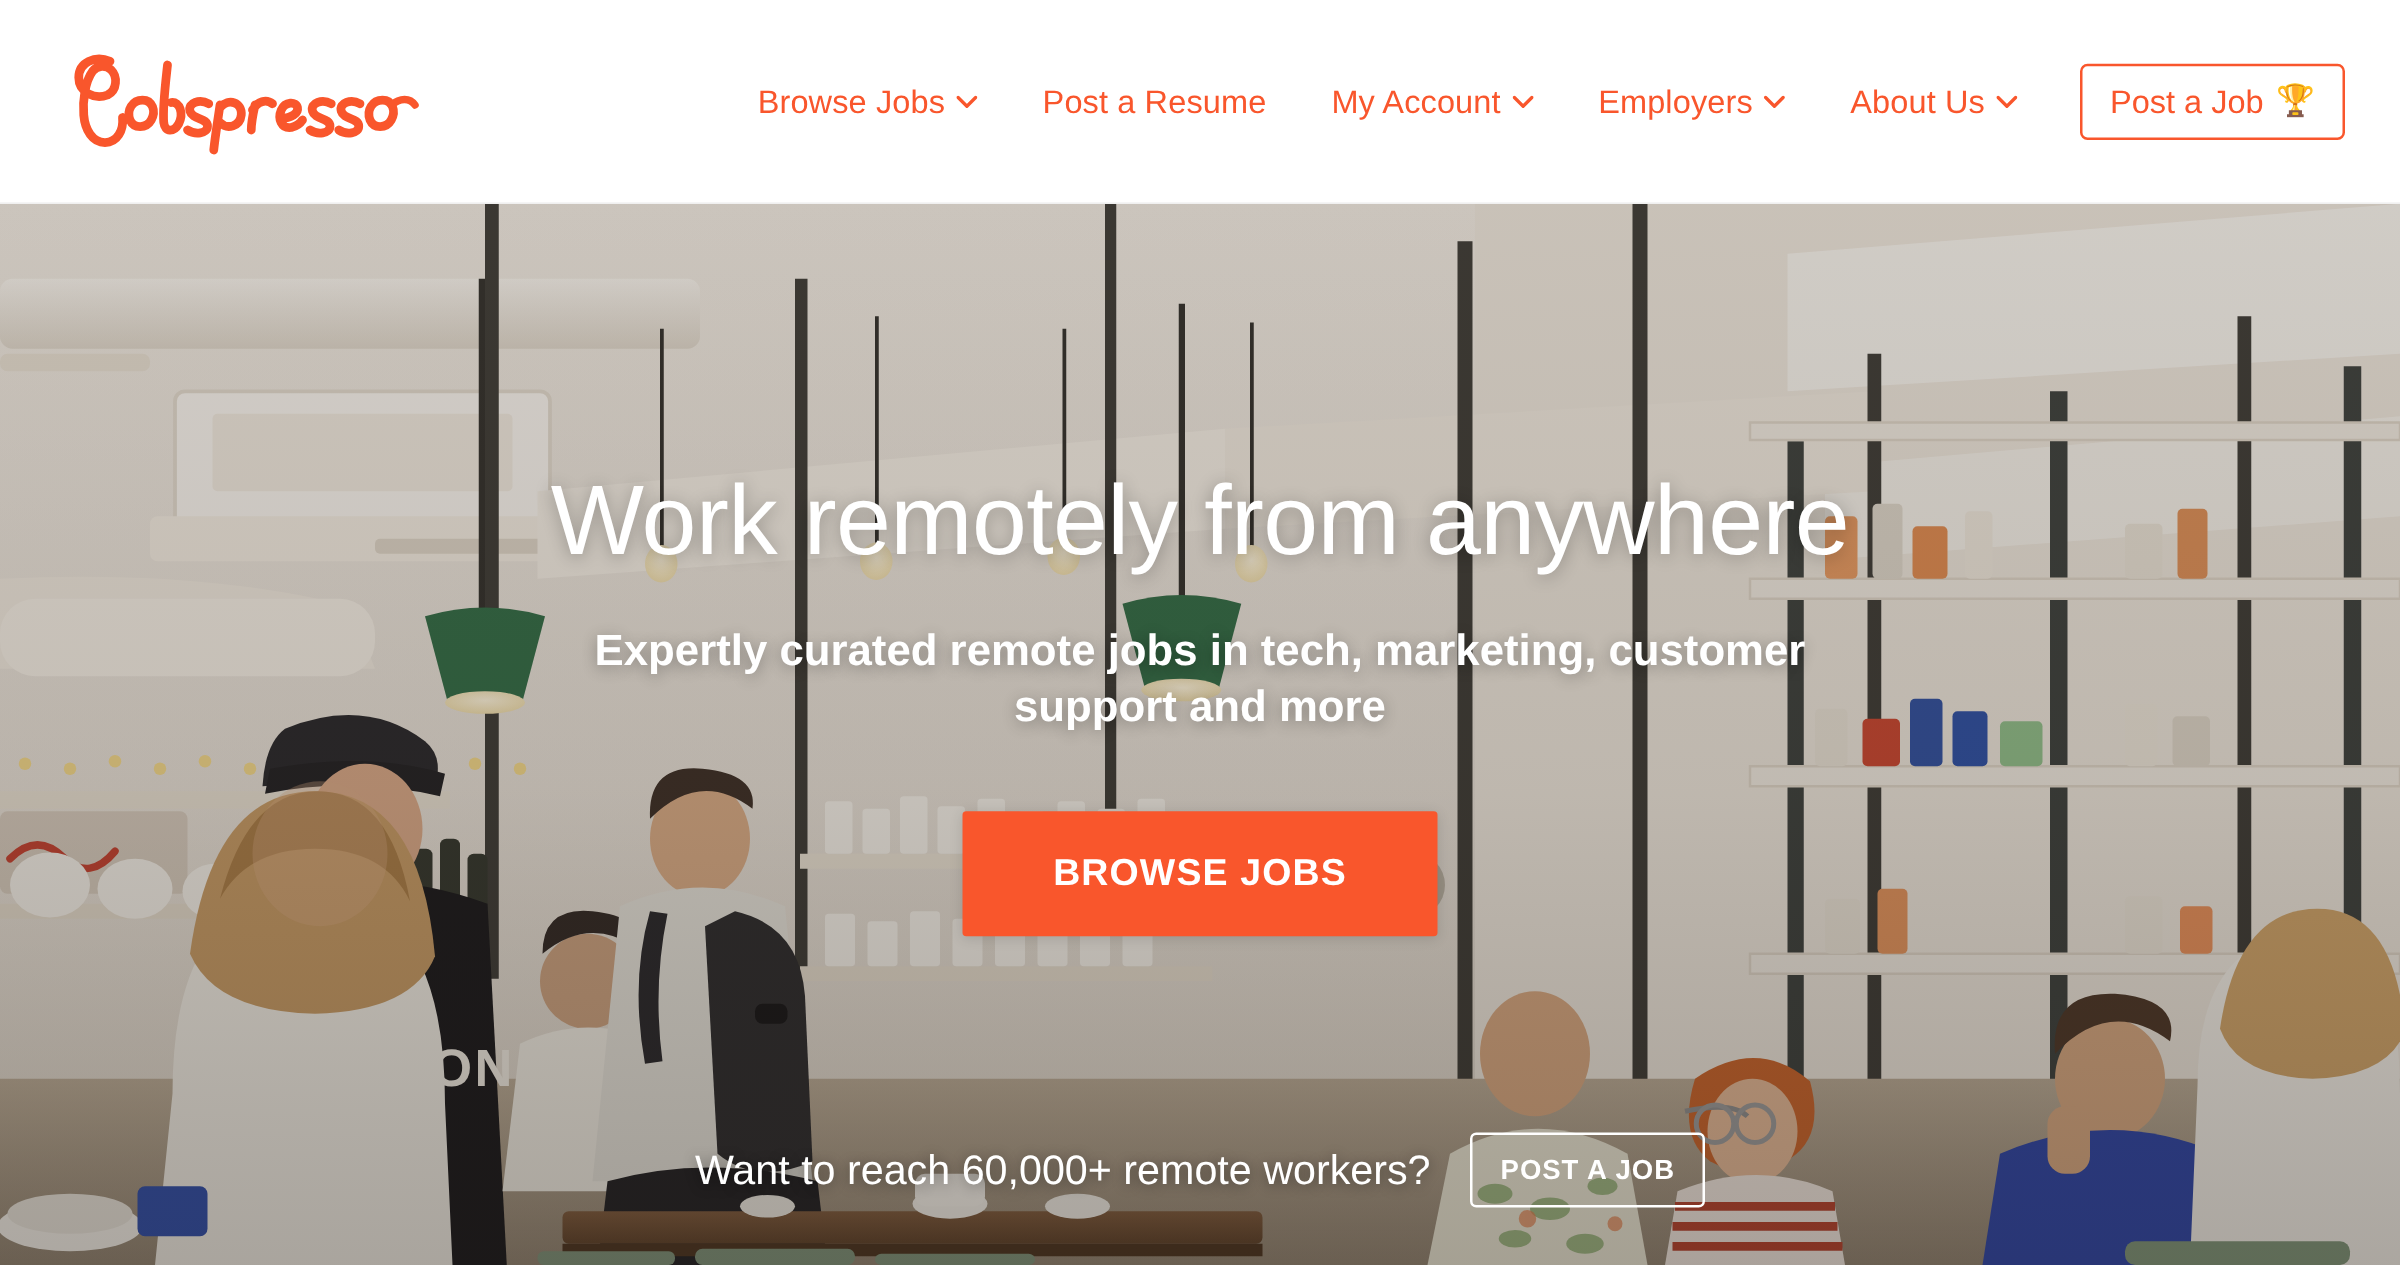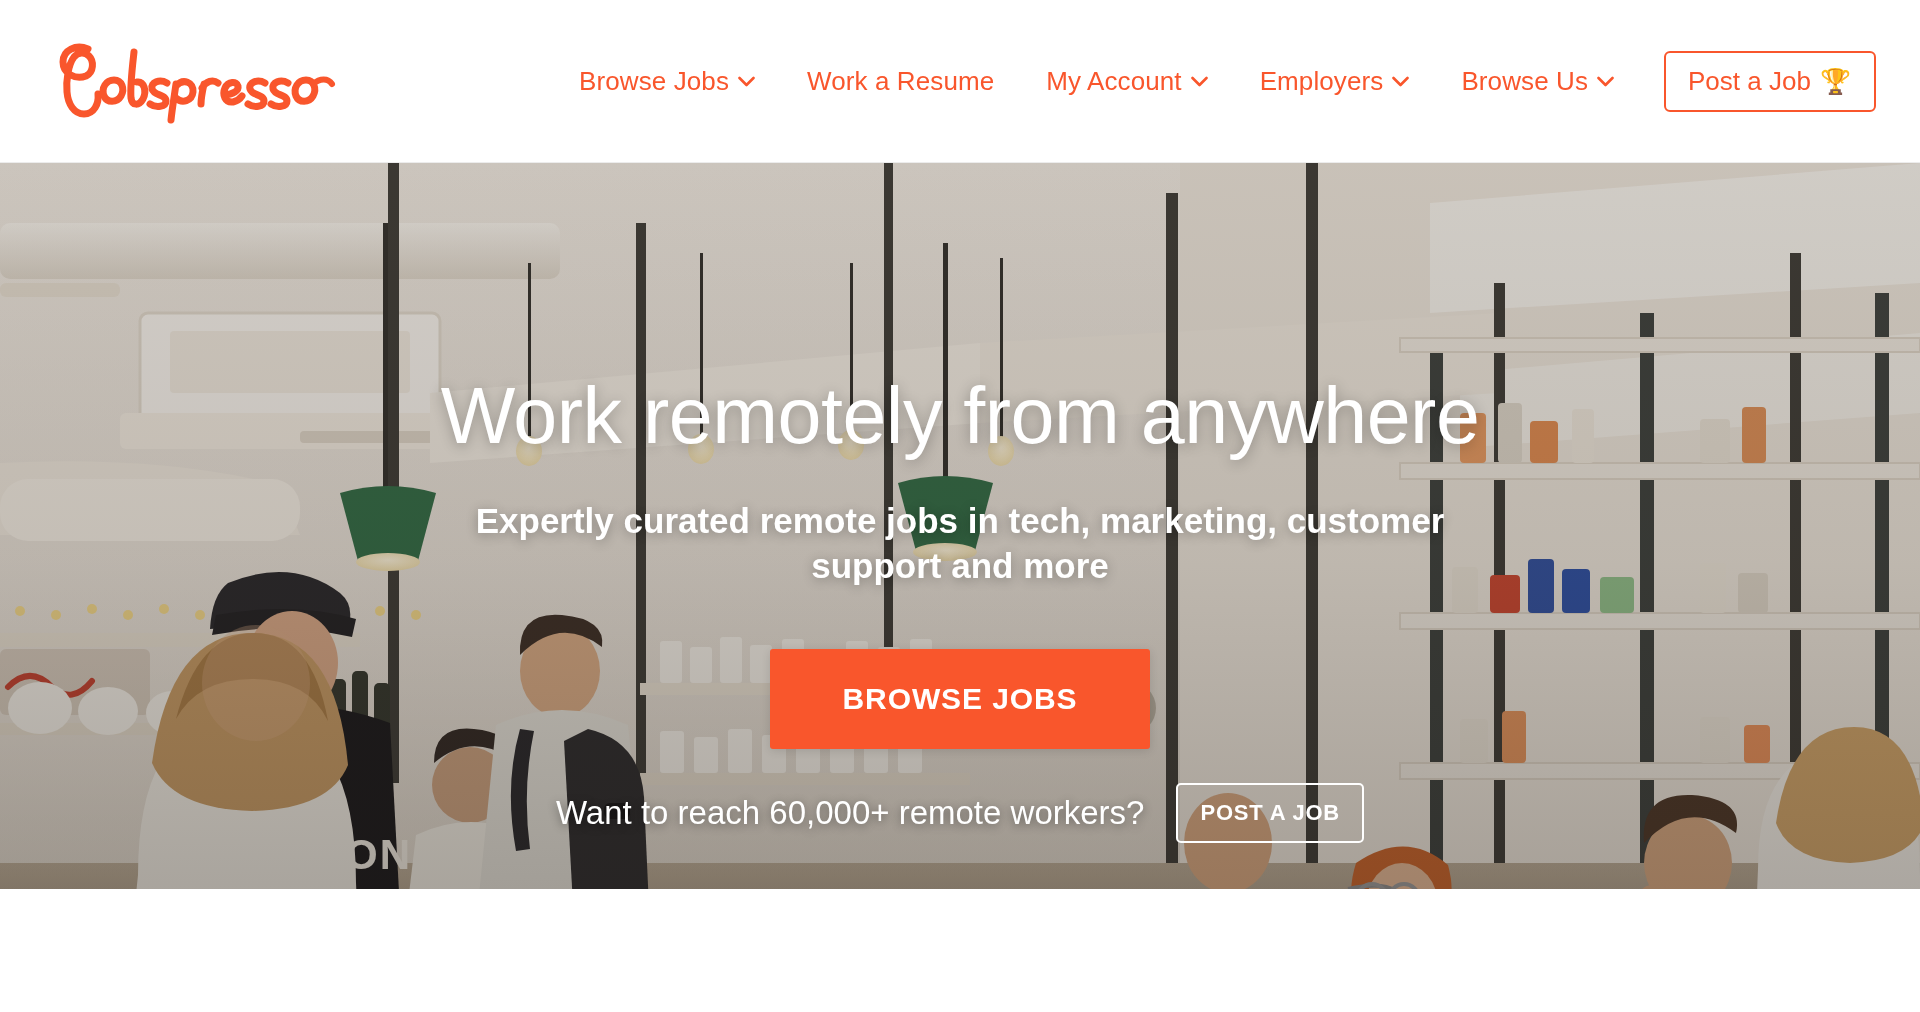--- a/index.html
+++ b/index.html
@@ -44,21 +44,21 @@
     border:2px solid #F9562C; border-radius:6px;
     padding:13px 22px; display:flex; align-items:center; gap:10px;
     color:#F9562C; font-size:26px; white-space:nowrap; cursor:pointer;
     background:transparent;
   }
   .trophy { font-size:25px; line-height:1; }
 
   
   .hero {
     position:absolute; top:163px; left:0;
-    width:1920px; height:726px; overflow:hidden;
+    width:1920px; height:849px; overflow:hidden;
   }
   .hero-photo { position:absolute; inset:0; width:1920px; height:849px; }
   .hero-tint {
     position:absolute; inset:0;
     background:linear-gradient(180deg, rgba(60,48,40,.20) 0%, rgba(45,35,28,.24) 55%, rgba(35,27,22,.34) 100%);
   }
   .hero-content {
     position:absolute; inset:0;
     display:flex; flex-direction:column; align-items:center;
     z-index:5; text-align:center;
@@ -143,21 +143,21 @@
       <div class="nav-item">
         <span>Browse Jobs</span>
         <span class="chev">
           <svg viewBox="0 0 17 11">
               <path d="M1.5 2 L8.5 9 L15.5 2" stroke="#F9562C" stroke-width="2.6" fill="none" stroke-linecap="round" stroke-linejoin="round"></path>
             </svg>
         </span>
       </div>
 
       <div class="nav-item">
-        <span>Work a Resume</span>
+        <span>Post a Resume</span>
       </div>
 
       <div class="nav-item">
         <span>My Account</span>
         <span class="chev">
           <svg viewBox="0 0 17 11">
               <path d="M1.5 2 L8.5 9 L15.5 2" stroke="#F9562C" stroke-width="2.6" fill="none" stroke-linecap="round" stroke-linejoin="round"></path>
             </svg>
         </span>
       </div>
@@ -165,21 +165,21 @@
       <div class="nav-item">
         <span>Employers</span>
         <span class="chev">
           <svg viewBox="0 0 17 11">
               <path d="M1.5 2 L8.5 9 L15.5 2" stroke="#F9562C" stroke-width="2.6" fill="none" stroke-linecap="round" stroke-linejoin="round"></path>
             </svg>
         </span>
       </div>
 
       <div class="nav-item">
-        <span>Browse Us</span>
+        <span>About Us</span>
         <span class="chev">
           <svg viewBox="0 0 17 11">
               <path d="M1.5 2 L8.5 9 L15.5 2" stroke="#F9562C" stroke-width="2.6" fill="none" stroke-linecap="round" stroke-linejoin="round"></path>
             </svg>
         </span>
       </div>
 
       <div class="postjob-btn">
         <span>Post a Job</span>
         <span class="trophy">🏆</span>

